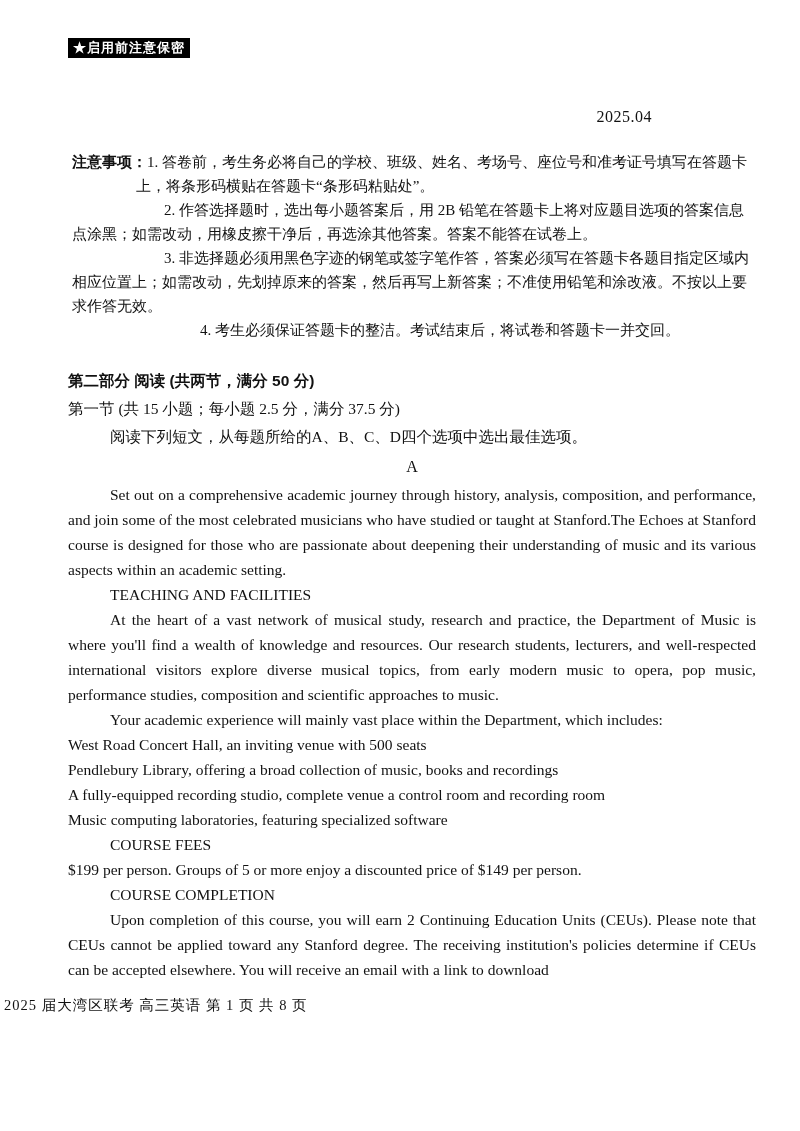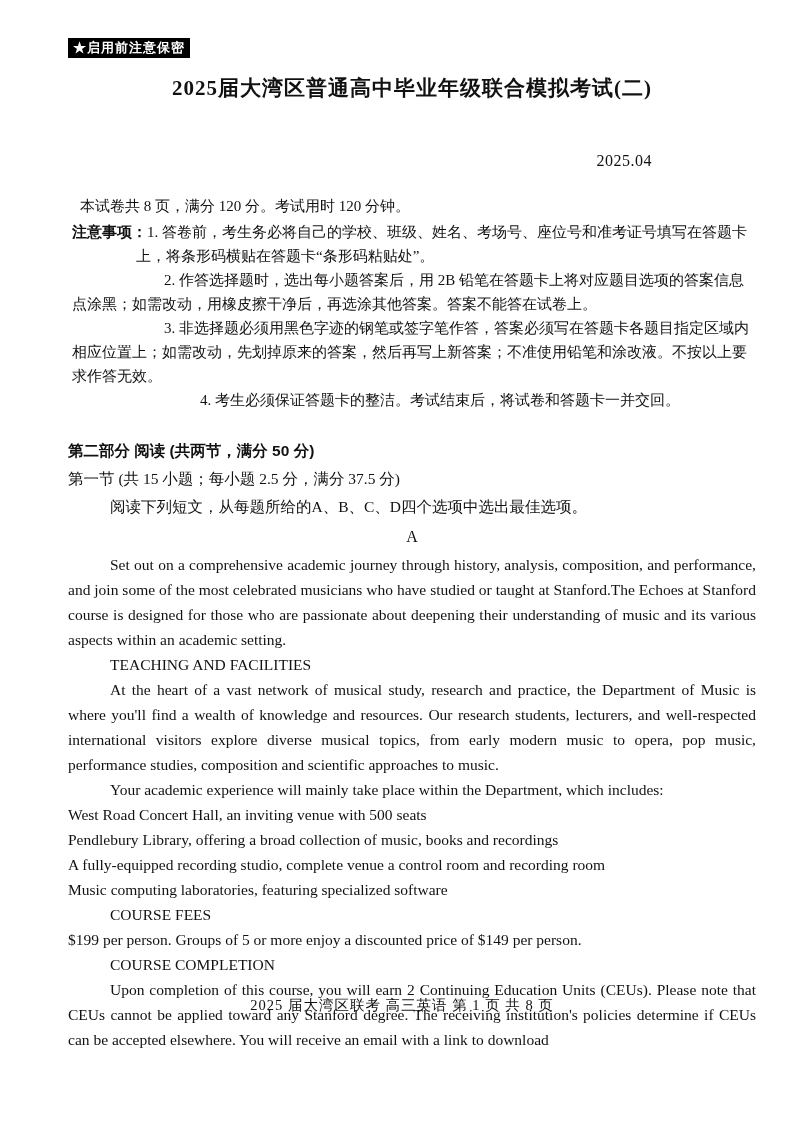--- a/index.html
+++ b/index.html
@@ -85,60 +85,58 @@
     text-align: justify;
   }
   .eng-para { text-indent: 42px; }
   .eng-heading { font-weight: normal; margin-left: 42px; text-align: left; }
   .eng-line { text-align: left; }
 
   .footer {
     position: absolute;
     left: 4px; right: 0;
     top: 996px;
-    text-align: center;
+    text-align: left;
     font-size: 14.5px;
     letter-spacing: 1px;
   }
 </style>
 </head>
 <body>
 
 <div class="page">
 
   <div class="security-badge">★启用前注意保密</div>
 
-  <h1 class="exam-title">2025届大湾区普通高中毕业年级联合模拟考试(二)</h1>
 
   <div class="subject-row">
     <span class="exam-date">2025.04</span>
   </div>
 
   <div class="info-block">
-    <p class="paper-info">本试卷共 8 页，满分 120 分。考试用时 120 分钟。</p>
     <p class="note-first">
       <span class="notes-label">注意事项：</span><span class="hang">1. 答卷前，考生务必将自己的学校、班级、姓名、考场号、座位号和准考证号填写在答题卡上，将条形码横贴在答题卡“条形码粘贴处”。</span>
     </p>
     <p class="note-2">2. 作答选择题时，选出每小题答案后，用 2B 铅笔在答题卡上将对应题目选项的答案信息点涂黑；如需改动，用橡皮擦干净后，再选涂其他答案。答案不能答在试卷上。</p>
     <p class="note-3">3. 非选择题必须用黑色字迹的钢笔或签字笔作答，答案必须写在答题卡各题目指定区域内相应位置上；如需改动，先划掉原来的答案，然后再写上新答案；不准使用铅笔和涂改液。不按以上要求作答无效。</p>
     <p class="note-4">4. 考生必须保证答题卡的整洁。考试结束后，将试卷和答题卡一并交回。</p>
   </div>
 
   <div class="section-block">
     <p class="part-title">第二部分 阅读 (共两节，满分 50 分)</p>
     <p class="subsection-title">第一节 (共 15 小题；每小题 2.5 分，满分 37.5 分)</p>
     <p class="section-instructions">阅读下列短文，从每题所给的A、B、C、D四个选项中选出最佳选项。</p>
     <p class="passage-label">A</p>
   </div>
 
   <div class="passage">
     <p class="eng-para">Set out on a comprehensive academic journey through history, analysis, composition, and performance, and join some of the most celebrated musicians who have studied or taught at Stanford.The Echoes at Stanford course is designed for those who are passionate about deepening their understanding of music and its various aspects within an academic setting.</p>
     <p class="eng-heading">TEACHING AND FACILITIES</p>
     <p class="eng-para">At the heart of a vast network of musical study, research and practice, the Department of Music is where you'll find a wealth of knowledge and resources. Our research students, lecturers, and well-respected international visitors explore diverse musical topics, from early modern music to opera, pop music, performance studies, composition and scientific approaches to music.</p>
-    <p class="eng-para">Your academic experience will mainly take place within the Department, which includes:</p>
+    <p class="eng-para">Your academic experience will mainly vast place within the Department, which includes:</p>
     <p class="eng-line">West Road Concert Hall, an inviting venue with 500 seats</p>
     <p class="eng-line">Pendlebury Library, offering a broad collection of music, books and recordings</p>
     <p class="eng-line">A fully-equipped recording studio, complete venue a control room and recording room</p>
     <p class="eng-line">Music computing laboratories, featuring specialized software</p>
     <p class="eng-heading">COURSE FEES</p>
     <p class="eng-line">$199 per person. Groups of 5 or more enjoy a discounted price of $149 per person.</p>
     <p class="eng-heading">COURSE COMPLETION</p>
     <p class="eng-para">Upon completion of this course, you will earn 2 Continuing Education Units (CEUs). Please note that CEUs cannot be applied toward any Stanford degree. The receiving institution's policies determine if CEUs can be accepted elsewhere. You will receive an email with a link to download</p>
   </div>
 

